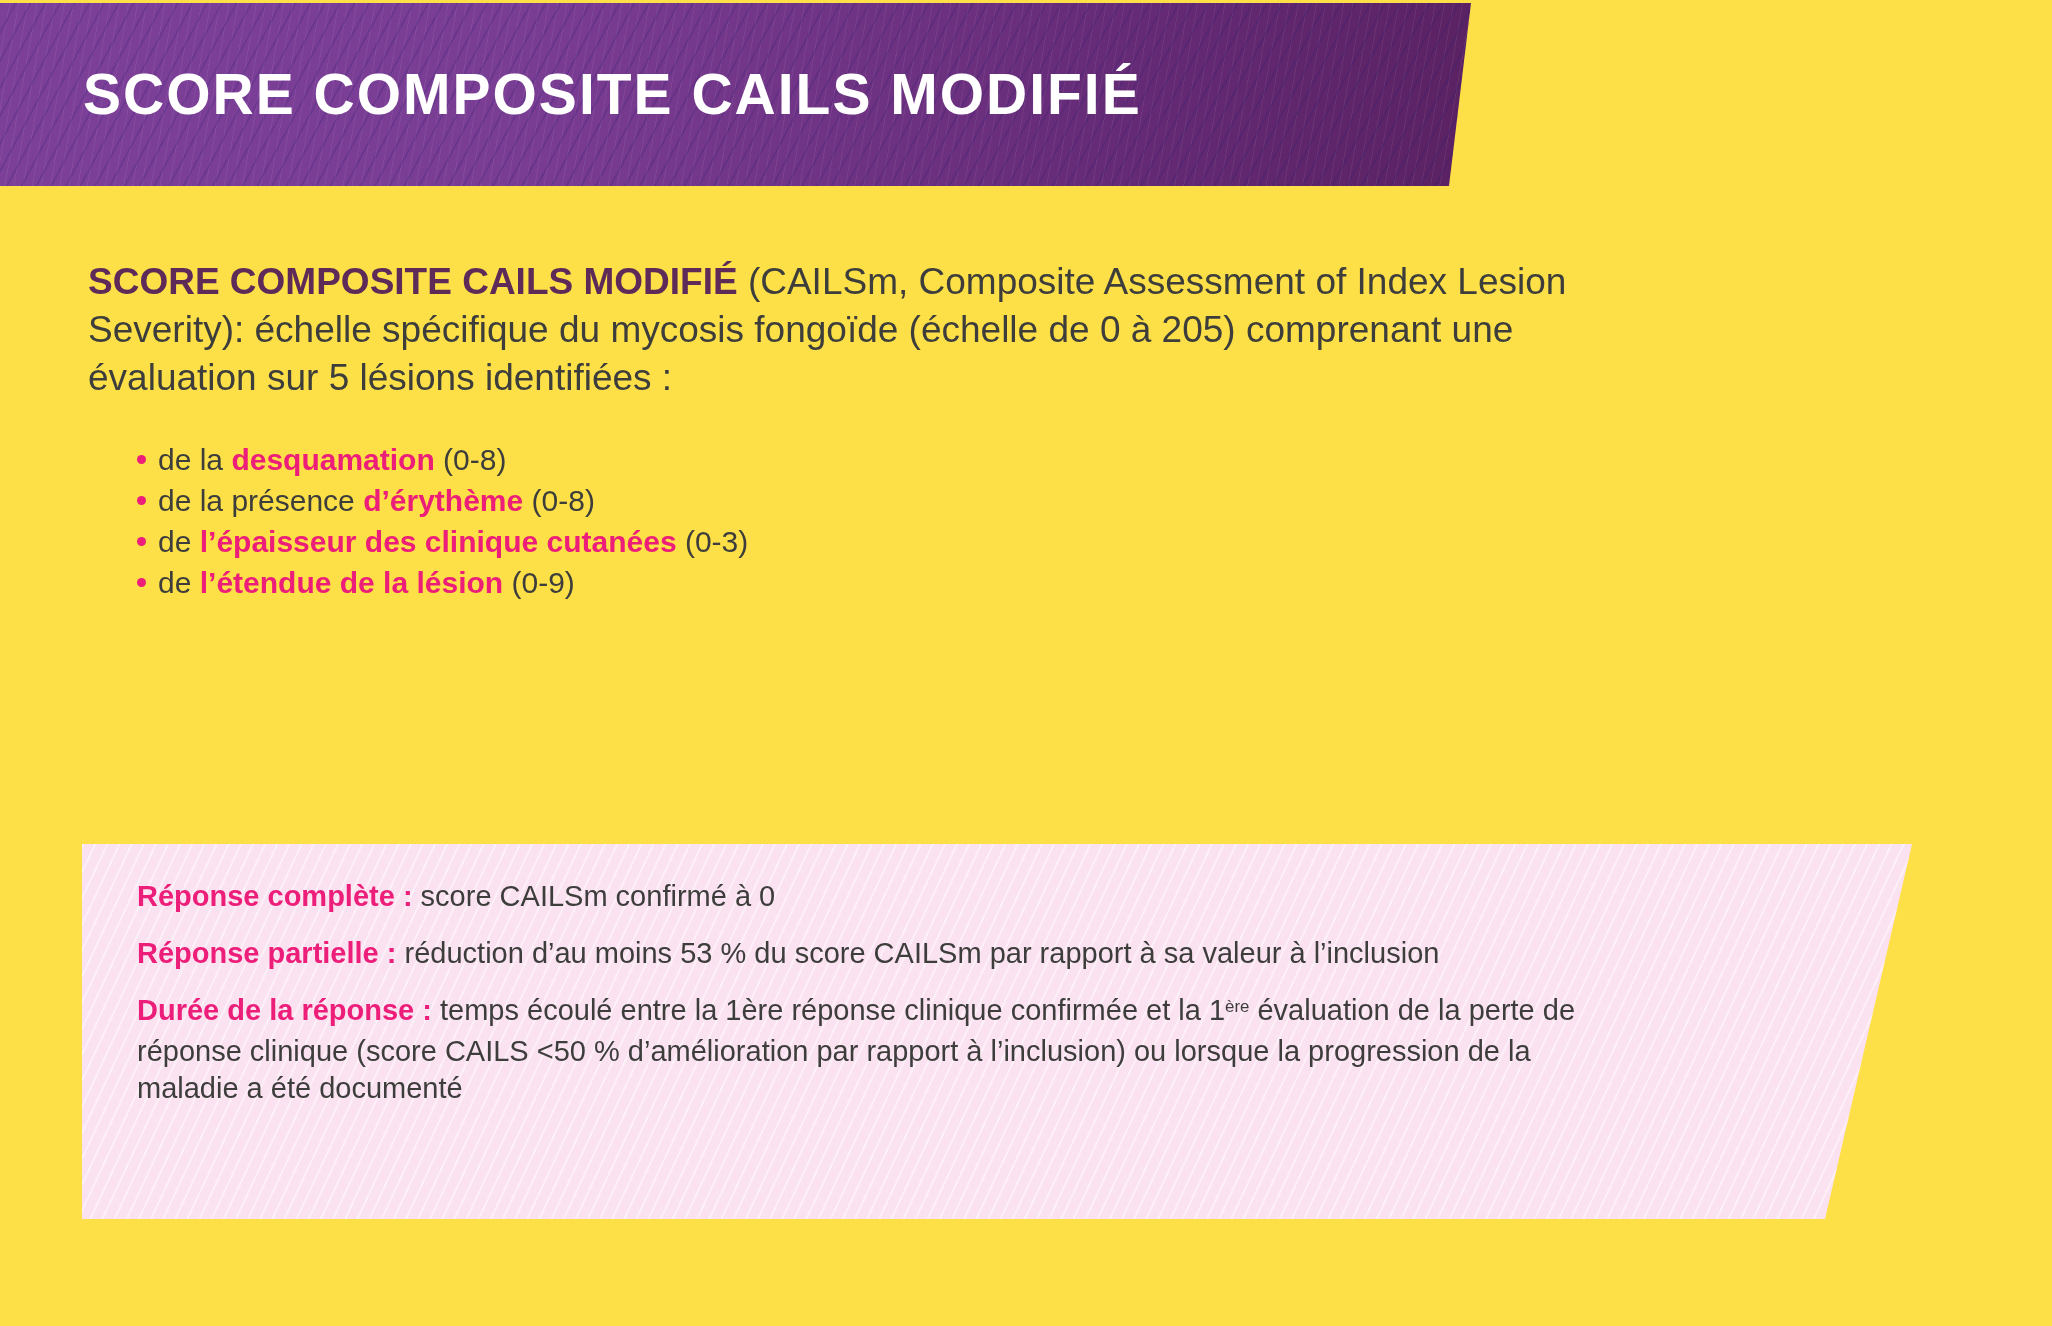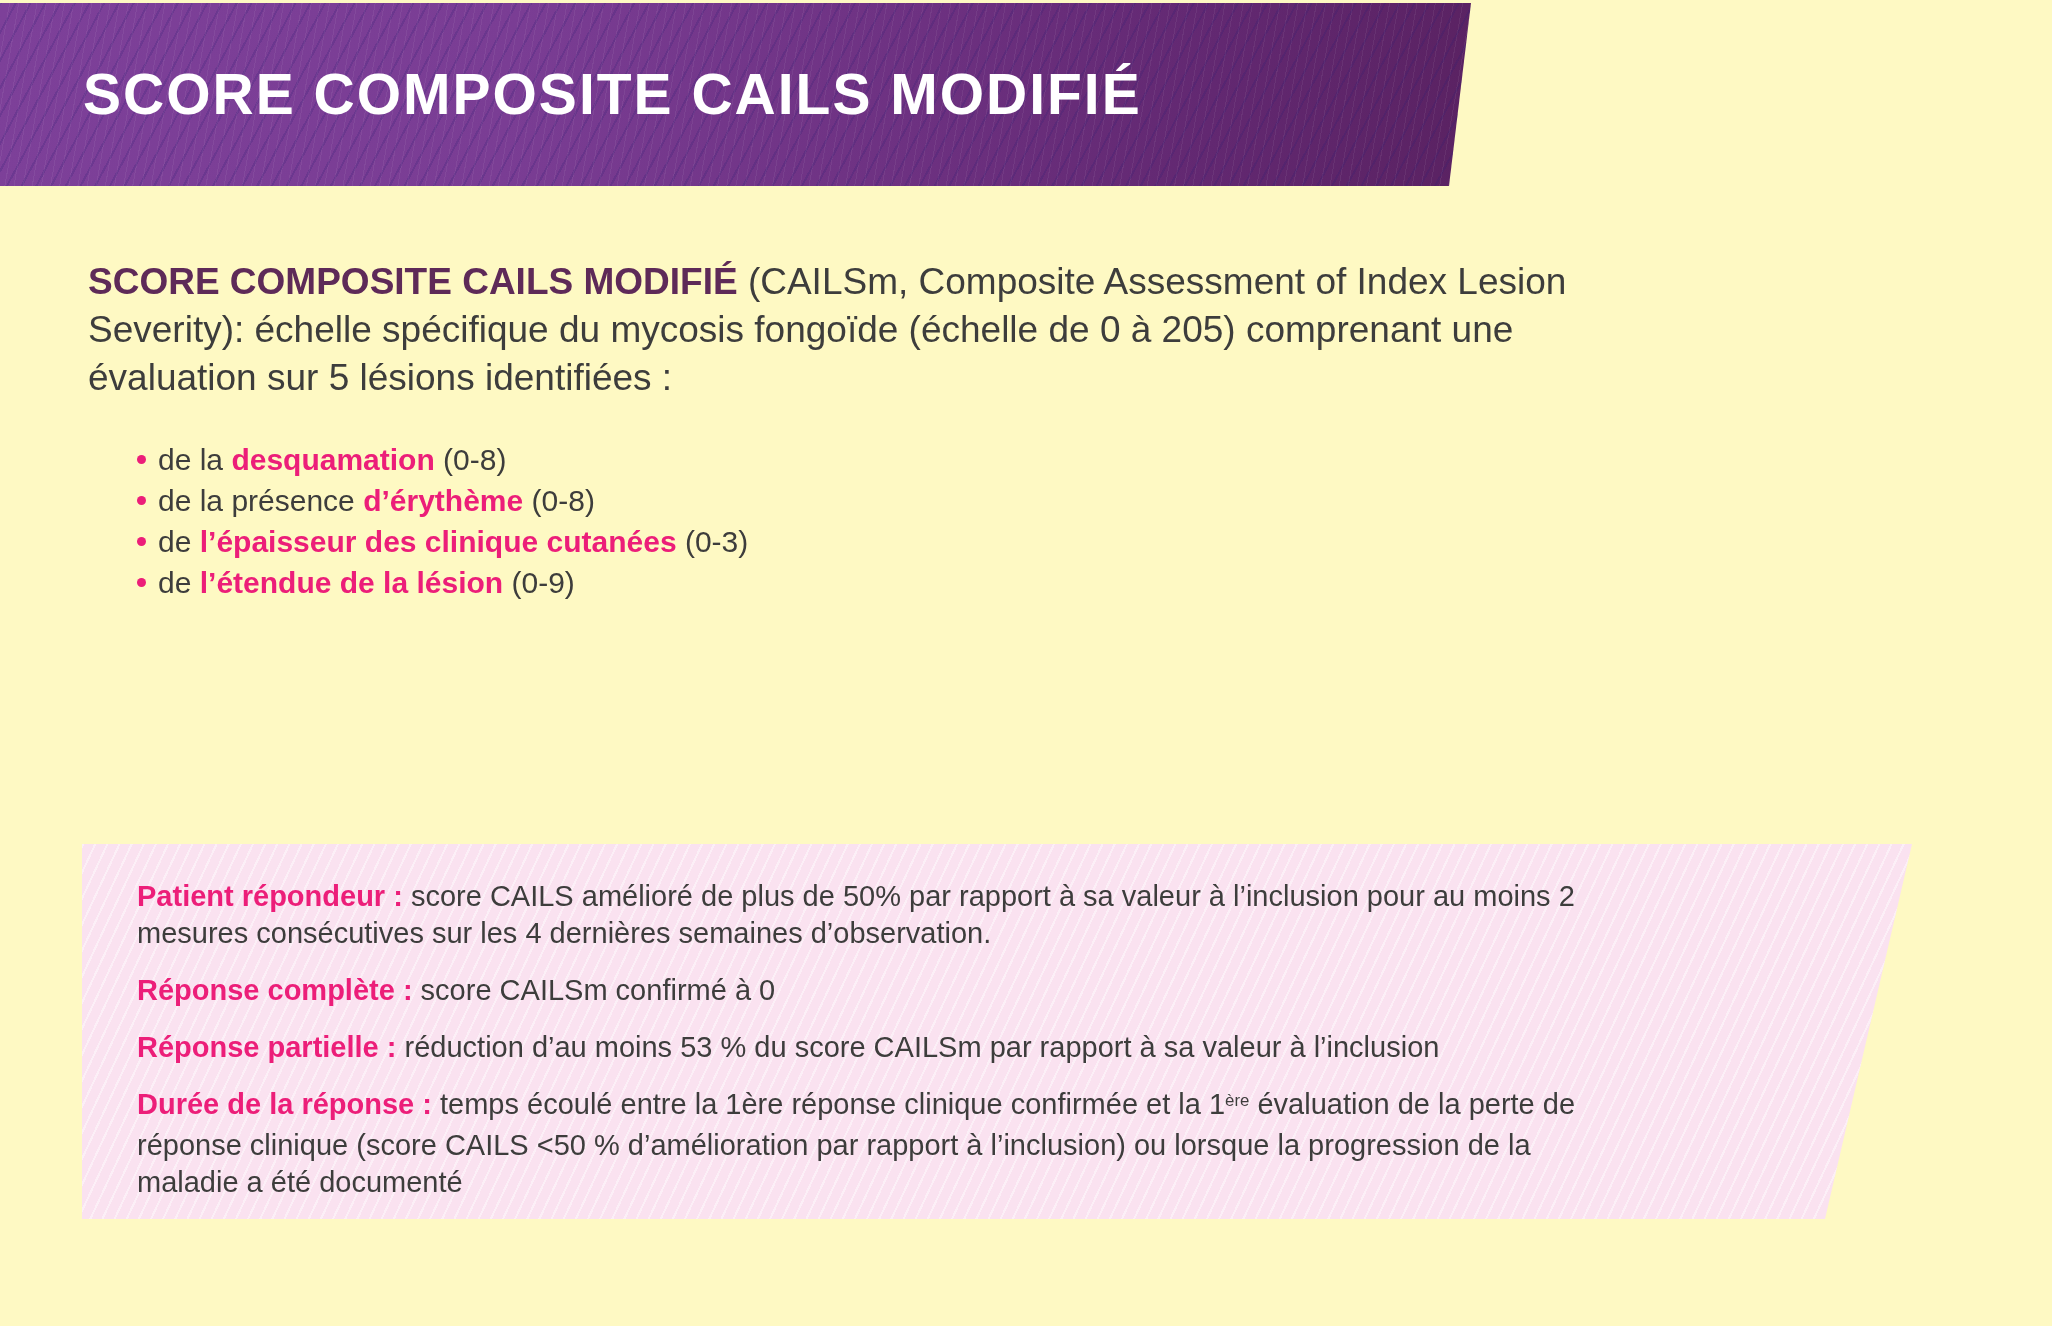--- a/index.html
+++ b/index.html
@@ -4,21 +4,21 @@
 <style>
   html, body {
     margin: 0;
     padding: 0;
     background: #ffffff;
   }
   .page {
     position: relative;
     width: 2052px;
     height: 1326px;
-    background: #fef9c3;
+    background: #fde047;
     overflow: hidden;
     font-family: "Liberation Sans", sans-serif;
     color: var(--body-text, #3d3d3c);
   }
 
   
   .banner {
     position: absolute;
     top: 3px;
     left: 0;
@@ -138,21 +138,20 @@
   <p class="intro"><strong class="plum">SCORE COMPOSITE CAILS MODIFIÉ</strong><span> (CAILSm, Composite Assessment of Index Lesion Severity): échelle spécifique du mycosis fongoïde (échelle de 0 à 205) comprenant une évaluation sur 5 lésions identifiées :</span></p>
 
   <ul class="bullets">
     <li><span>de la </span><strong class="pink-strong">desquamation</strong><span> (0-8)</span></li>
     <li><span>de la présence </span><strong class="pink-strong">d’érythème</strong><span> (0-8)</span></li>
     <li><span>de </span><strong class="pink-strong">l’épaisseur des clinique cutanées</strong><span> (0-3)</span></li>
     <li><span>de </span><strong class="pink-strong">l’étendue de la lésion</strong><span> (0-9)</span></li>
   </ul>
 
   <section class="info-box">
-    <p><strong class="pink-strong">Patient répondeur :</strong><span> score CAILS amélioré de plus de 50% par rapport à sa valeur à l’inclusion pour au moins 2 mesures consécutives sur les 4 dernières semaines d’observation.</span></p>
 
     <p><strong class="pink-strong">Réponse complète :</strong><span> score CAILSm confirmé à 0</span></p>
 
     <p><strong class="pink-strong">Réponse partielle :</strong><span> réduction d’au moins 53 % du score CAILSm par rapport à sa valeur à l’inclusion</span></p>
 
     <p><strong class="pink-strong">Durée de la réponse :</strong><span> temps écoulé entre la 1ère réponse clinique confirmée et la 1</span><sup>ère</sup><span> évaluation de la perte de réponse clinique (score CAILS &lt;50 % d’amélioration par rapport à l’inclusion) ou lorsque la progression de la maladie a été documenté</span></p>
   </section>
 
 </div>
 

